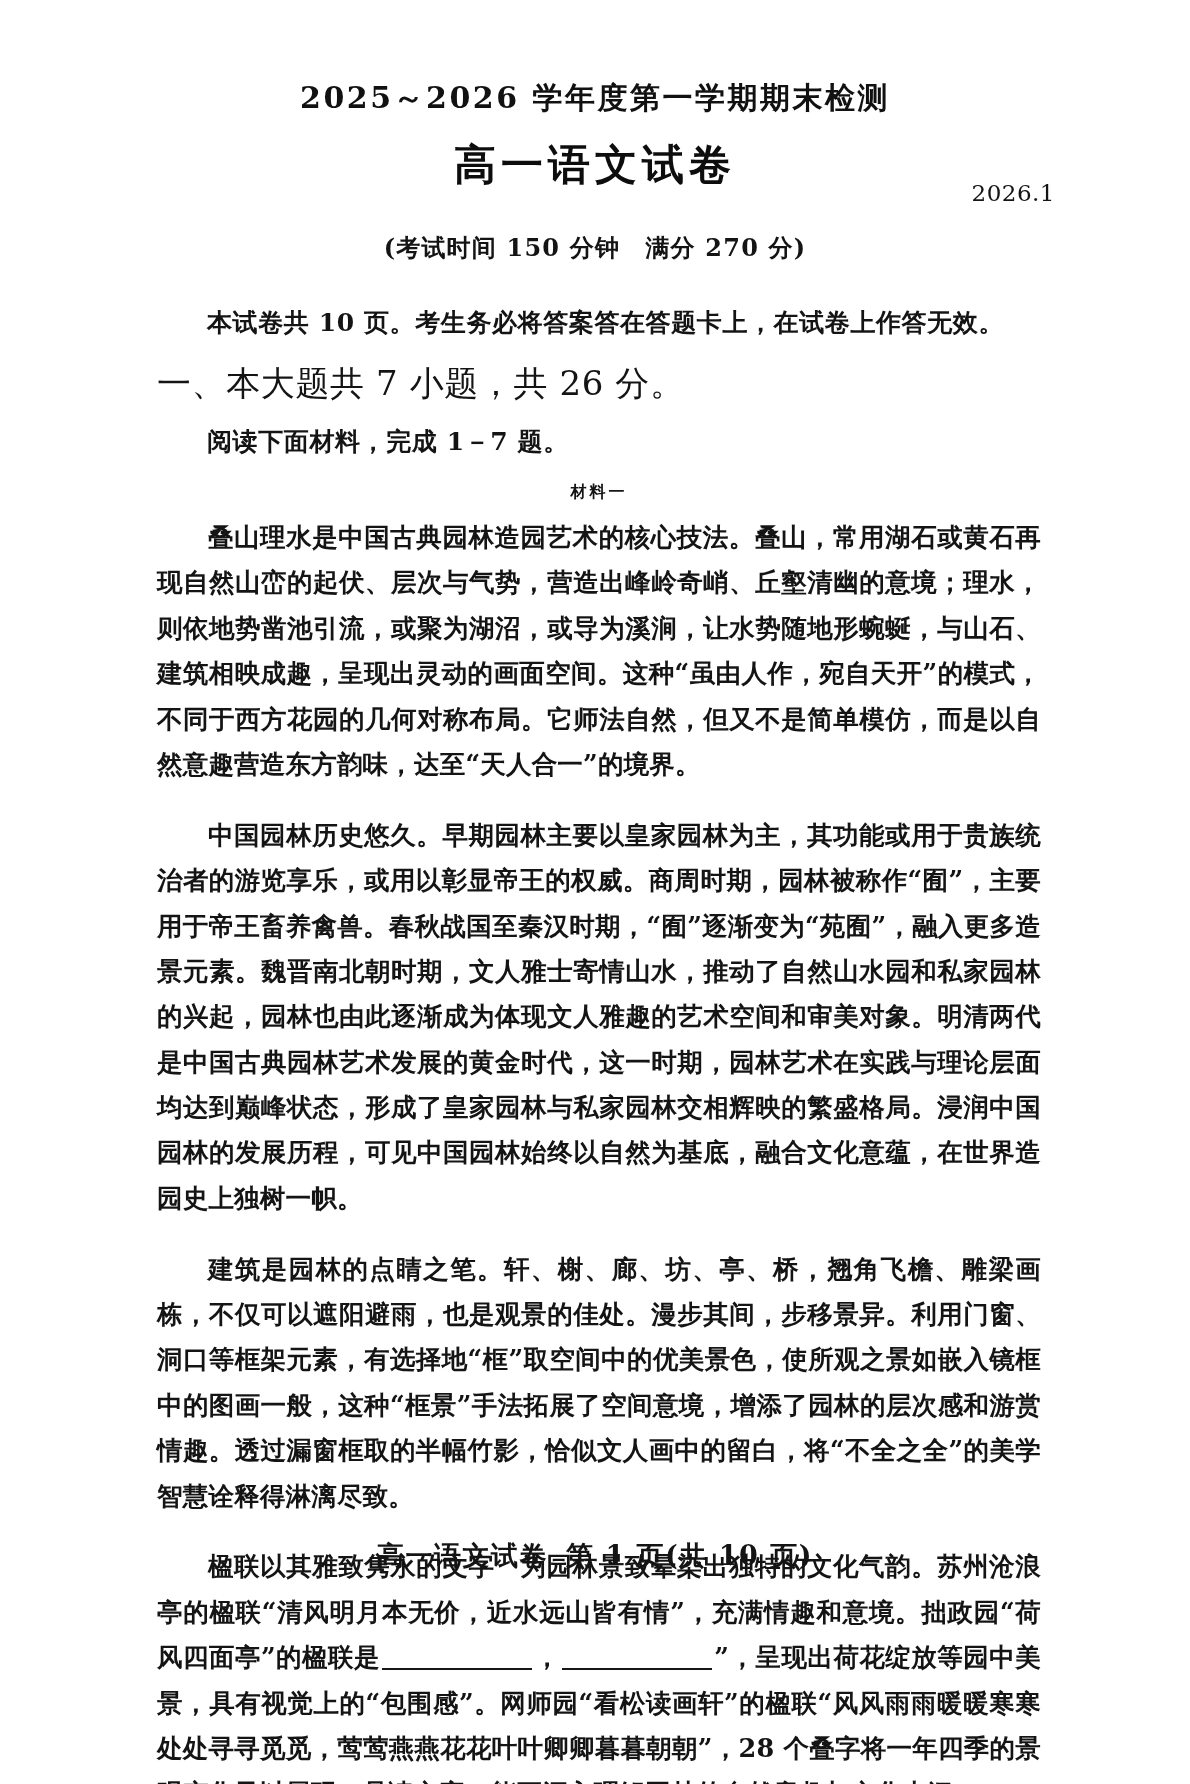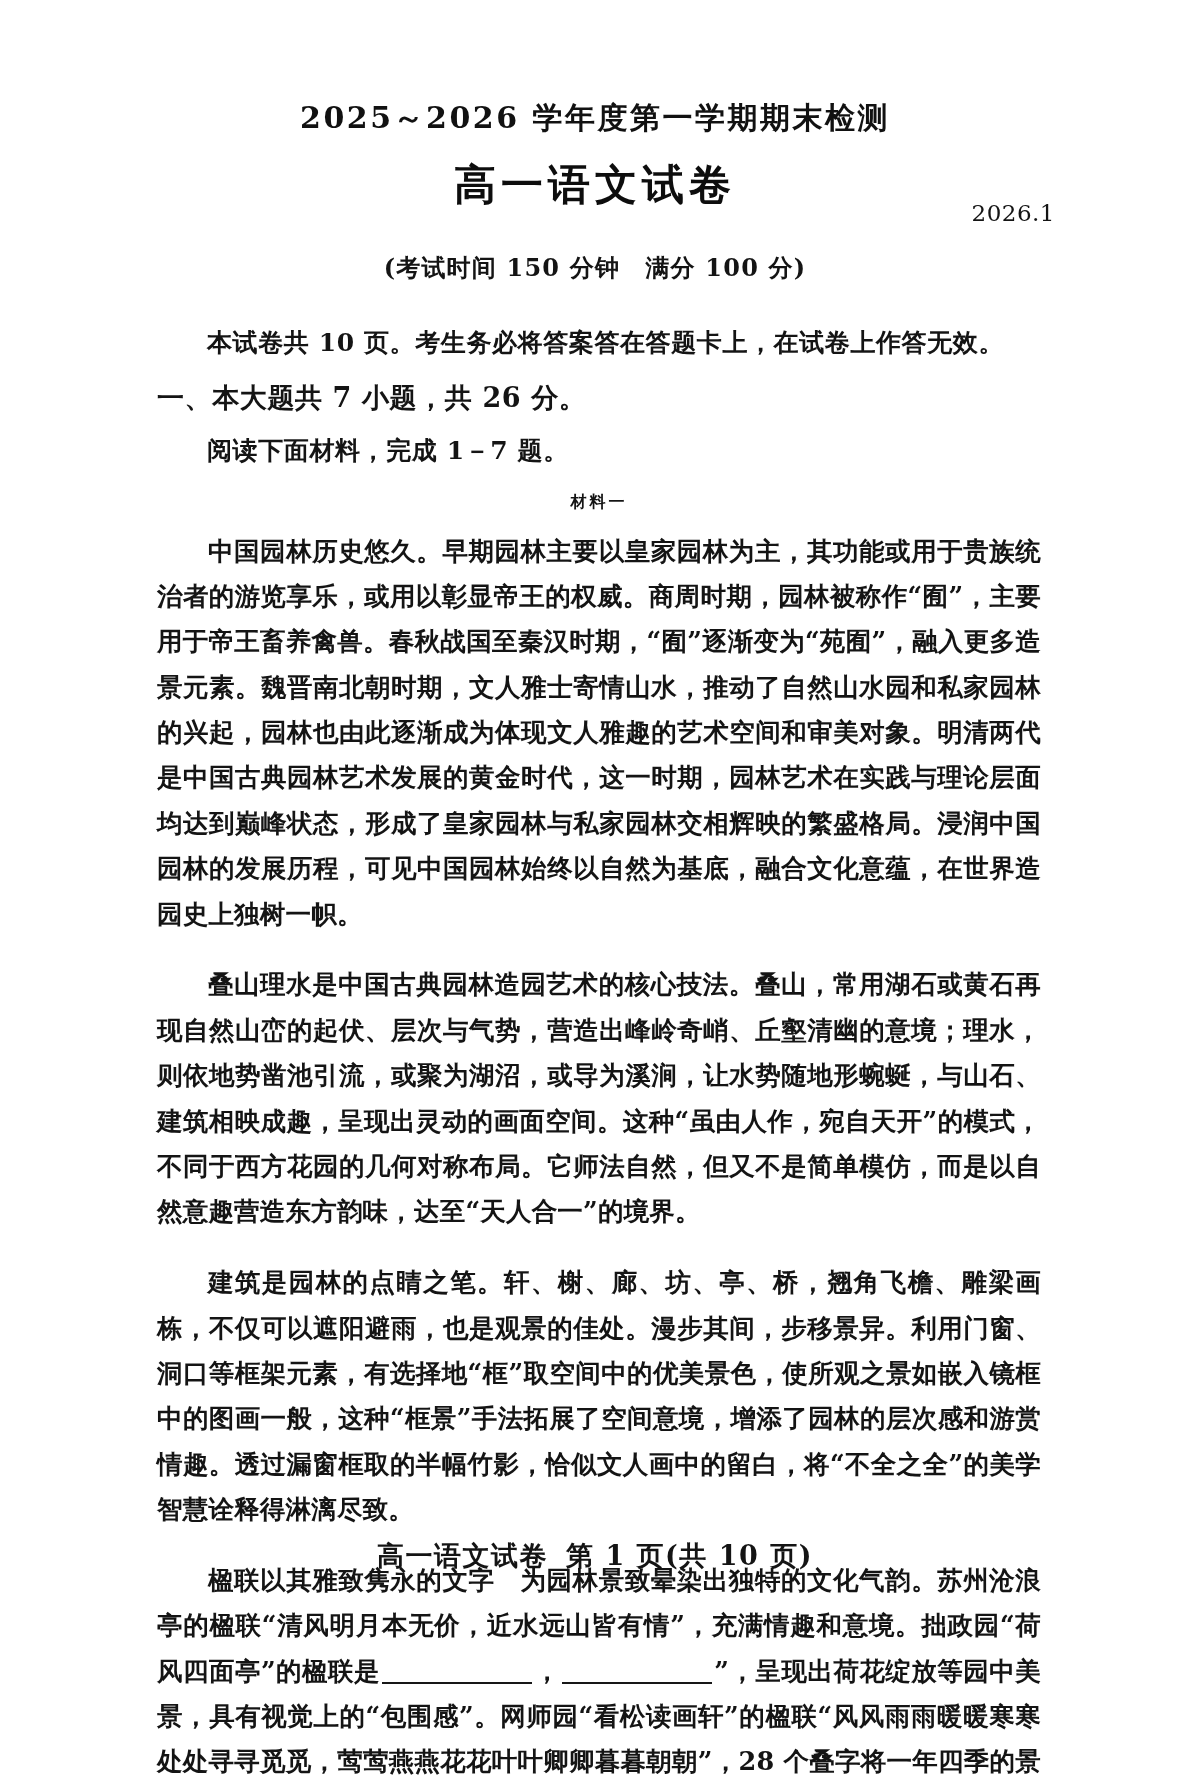--- a/index.html
+++ b/index.html
@@ -20,21 +20,21 @@
   .page {
     position: relative;
     width: 1190px;
     height: 1784px;
     box-sizing: border-box;
     padding: 0;
   }
 
   
   .header {
-    padding-top: 100px;
+    padding-top: 80px;
     text-align: center;
   }
 
   .exam-line {
     font-size: 30px;
     font-weight: 700;
     letter-spacing: 2.5px;
     line-height: 1.2;
     font-family: "DejaVu Serif", "Liberation Serif", serif;
     color: #111;
@@ -82,22 +82,22 @@
     margin-top: 40px;
     font-size: 25px;
     font-weight: 700;
     letter-spacing: 0.6px;
     text-indent: 2em;
     line-height: 1.5;
   }
 
   .section-head {
     margin-top: 16px;
-    font-size: 27px;
-    font-weight: 700;
+    font-size: 34px;
+    font-weight: 400;
     letter-spacing: 0.6px;
     line-height: 1.5;
   }
 
   .sub-instruction {
     margin-top: 14px;
     font-size: 25px;
     font-weight: 700;
     letter-spacing: 0.6px;
     text-indent: 2em;
@@ -155,36 +155,36 @@
 <div class="page">
 
   <div class="header">
     <div class="exam-line">2025～2026 学年度第一学期期末检测</div>
 
     <div class="title-row">
       <span class="paper-title">高一语文试卷</span>
       <span class="paper-date">2026.1</span>
     </div>
 
-    <div class="exam-meta">(考试时间 150 分钟　满分 100 分)</div>
+    <div class="exam-meta">(考试时间 150 分钟　满分 270 分)</div>
   </div>
 
   <div class="body-area">
 
     <div class="notice">本试卷共 10 页。考生务必将答案答在答题卡上，在试卷上作答无效。</div>
 
     <div class="section-head">一、本大题共 7 小题，共 26 分。</div>
 
     <div class="sub-instruction">阅读下面材料，完成 1－7 题。</div>
 
     <div class="material-label">材料一</div>
 
+    <p class="para">叠山理水是中国古典园林造园艺术的核心技法。叠山，常用湖石或黄石再现自然山峦的起伏、层次与气势，营造出峰岭奇峭、丘壑清幽的意境；理水，则依地势凿池引流，或聚为湖沼，或导为溪涧，让水势随地形蜿蜒，与山石、建筑相映成趣，呈现出灵动的画面空间。这种“虽由人作，宛自天开”的模式，不同于西方花园的几何对称布局。它师法自然，但又不是简单模仿，而是以自然意趣营造东方韵味，达至“天人合一”的境界。</p>
+
     <p class="para first">中国园林历史悠久。早期园林主要以皇家园林为主，其功能或用于贵族统治者的游览享乐，或用以彰显帝王的权威。商周时期，园林被称作“囿”，主要用于帝王畜养禽兽。春秋战国至秦汉时期，“囿”逐渐变为“苑囿”，融入更多造景元素。魏晋南北朝时期，文人雅士寄情山水，推动了自然山水园和私家园林的兴起，园林也由此逐渐成为体现文人雅趣的艺术空间和审美对象。明清两代是中国古典园林艺术发展的黄金时代，这一时期，园林艺术在实践与理论层面均达到巅峰状态，形成了皇家园林与私家园林交相辉映的繁盛格局。浸润中国园林的发展历程，可见中国园林始终以自然为基底，融合文化意蕴，在世界造园史上独树一帜。</p>
-
-    <p class="para">叠山理水是中国古典园林造园艺术的核心技法。叠山，常用湖石或黄石再现自然山峦的起伏、层次与气势，营造出峰岭奇峭、丘壑清幽的意境；理水，则依地势凿池引流，或聚为湖沼，或导为溪涧，让水势随地形蜿蜒，与山石、建筑相映成趣，呈现出灵动的画面空间。这种“虽由人作，宛自天开”的模式，不同于西方花园的几何对称布局。它师法自然，但又不是简单模仿，而是以自然意趣营造东方韵味，达至“天人合一”的境界。</p>
 
     <p class="para">建筑是园林的点睛之笔。轩、榭、廊、坊、亭、桥，翘角飞檐、雕梁画栋，不仅可以遮阳避雨，也是观景的佳处。漫步其间，步移景异。利用门窗、洞口等框架元素，有选择地“框”取空间中的优美景色，使所观之景如嵌入镜框中的图画一般，这种“框景”手法拓展了空间意境，增添了园林的层次感和游赏情趣。透过漏窗框取的半幅竹影，恰似文人画中的留白，将“不全之全”的美学智慧诠释得淋漓尽致。</p>
 
     <p class="para"><span>楹联以其雅致隽永的文字　为园林景致晕染出独特的文化气韵。苏州沧浪亭的楹联“清风明月本无价，近水远山皆有情”，充满情趣和意境。拙政园“荷风四面亭”的楹联是</span><span class="blank-line"></span><span>，</span><span class="blank-line"></span><span>”，呈现出荷花绽放等园中美景，具有视觉上的“包围感”。网师园“看松读画轩”的楹联“风风雨雨暖暖寒寒处处寻寻觅觅，莺莺燕燕花花叶叶卿卿暮暮朝朝”，28 个叠字将一年四季的景观变化予以展现。品读文字，能更深入理解园林的自然意趣与文化内涵。</span></p>
 
   </div>
 
   <div class="footer">
     <span>高一语文试卷</span><span class="footer-gap"></span><span>第 1 页(共 10 页)</span>
   </div>

